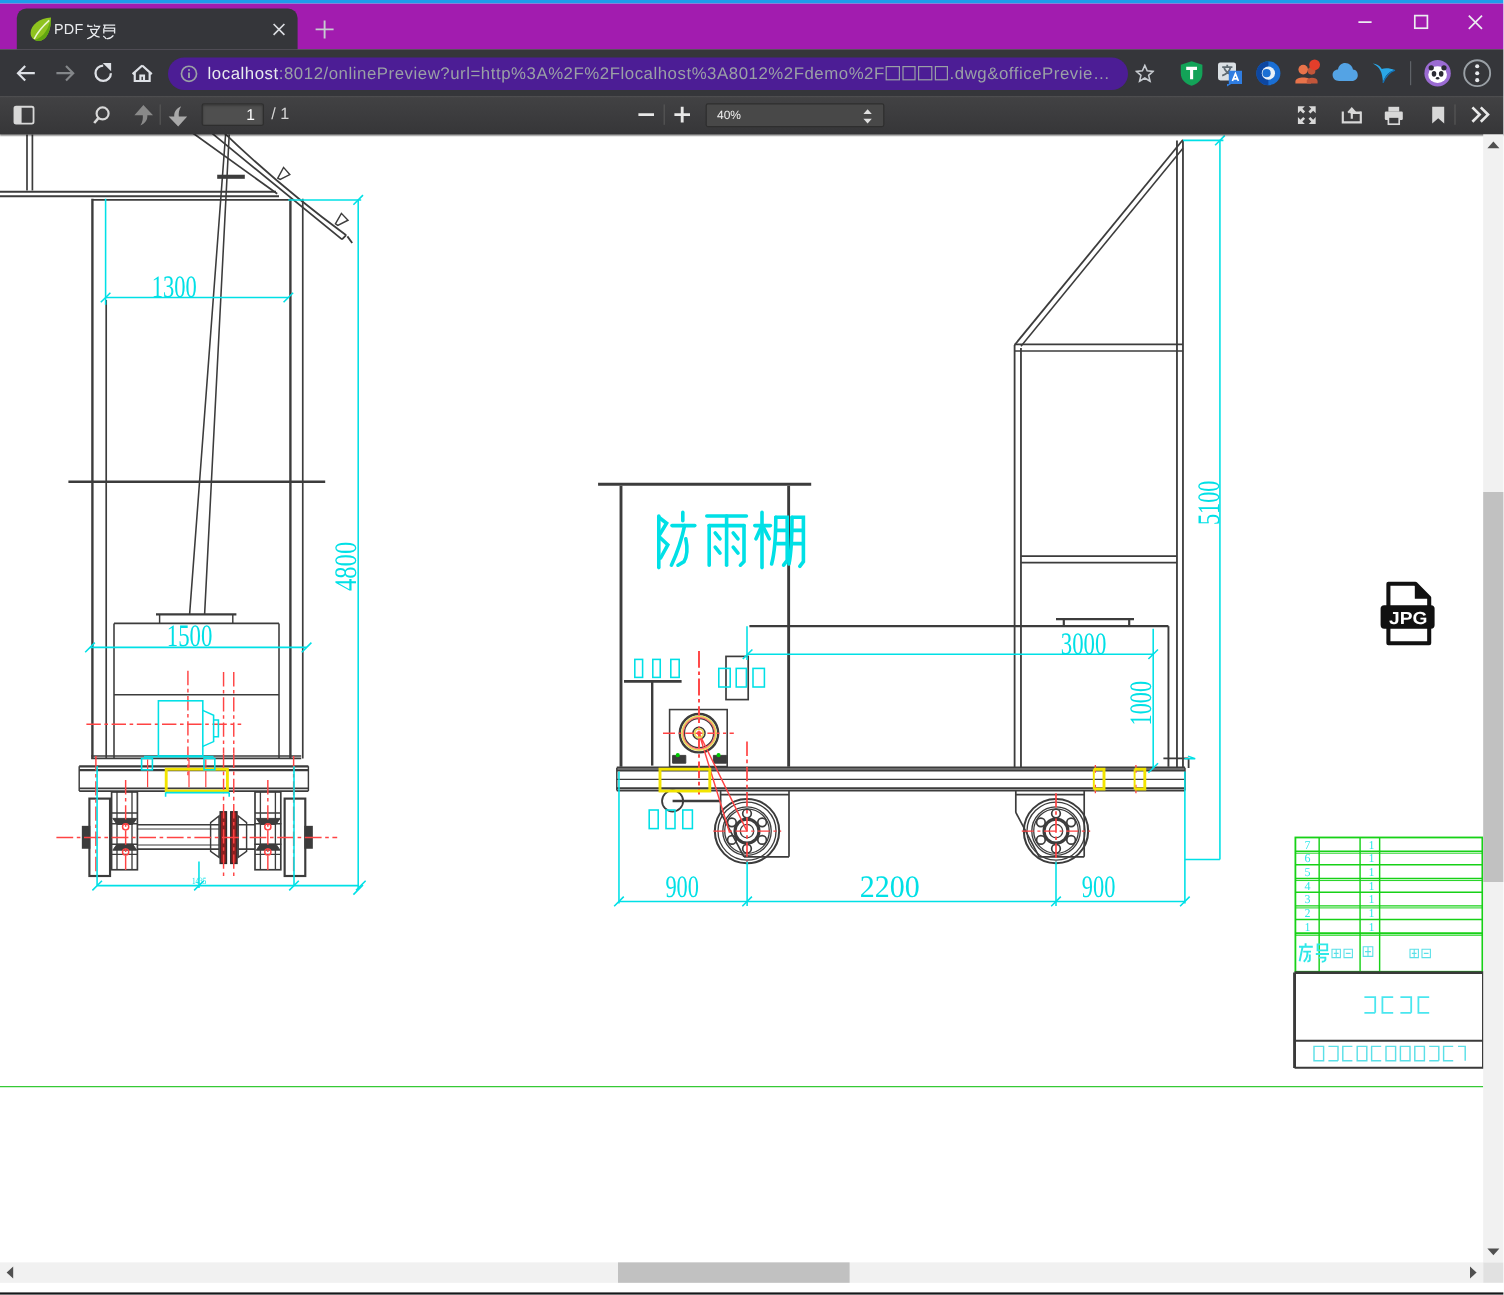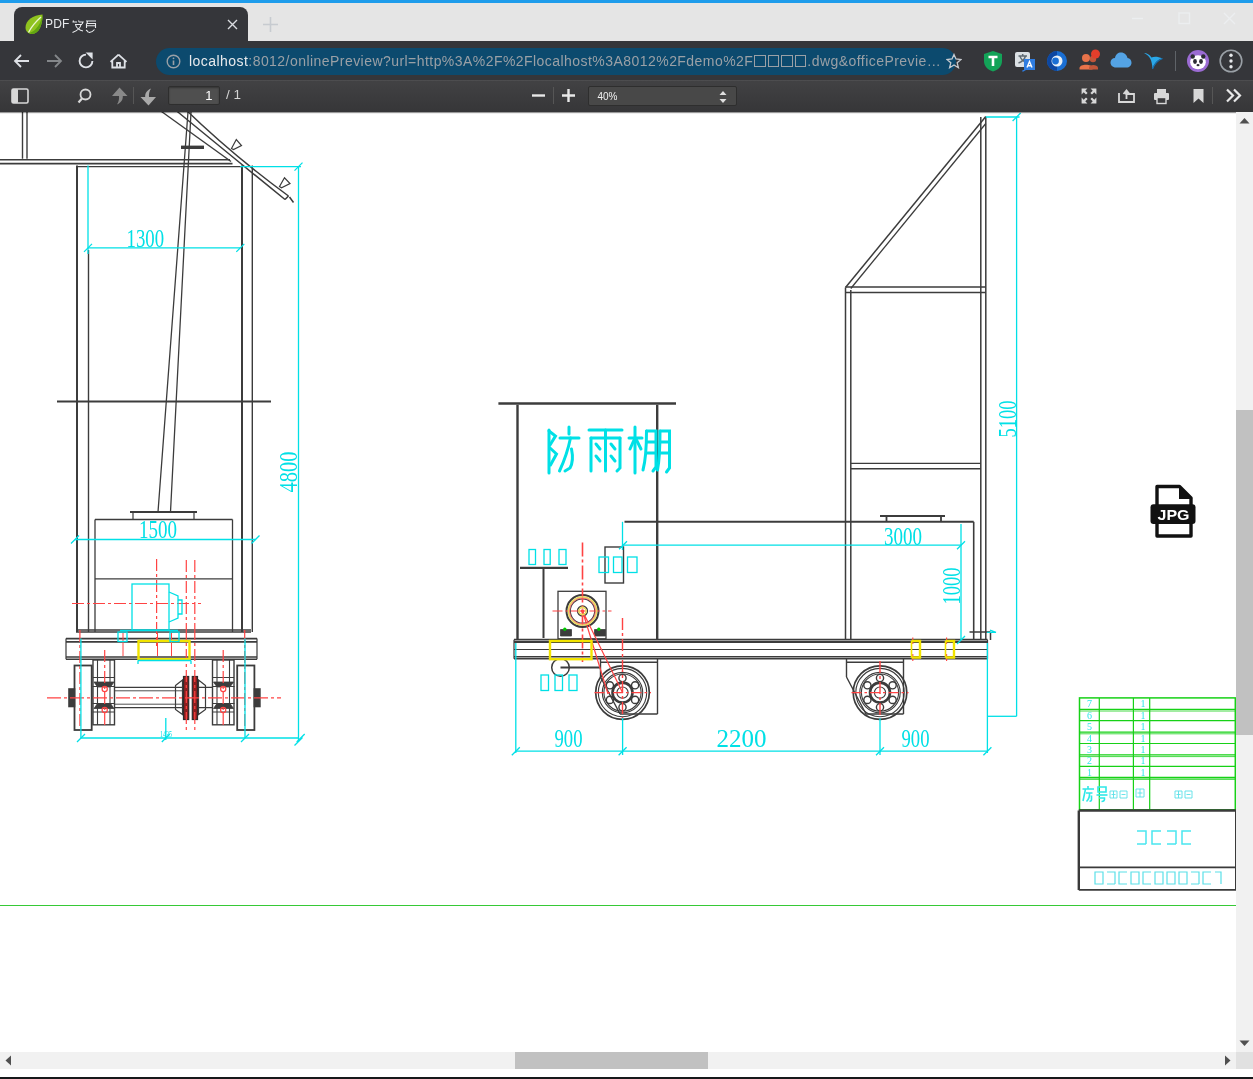--- a/index.html
+++ b/index.html
@@ -2,26 +2,26 @@
 <html><head>
 <meta charset="utf-8">
 <style>
   * { margin:0; padding:0; box-sizing:border-box; }
   html,body { width:1253px; height:1079px; overflow:hidden; background:#fff;
     font-family:"Liberation Sans", sans-serif; }
   #page { position:relative; width:1253px; height:1079px; background:#fff; }
   .abs { position:absolute; }
   
   #blueline { left:0; top:0; width:1253px; height:2.5px; background:#1e9ceb; z-index:5; }
-  #tabbar { left:0; top:2.5px; width:1253px; height:38.5px; background:#e5e5e5; z-index:5;text-align:center; }
+  #tabbar { left:0; top:2.5px; width:1253px; height:38.5px; background:#a21caf; z-index:5;text-align:center; }
   #tab { left:14px; top:4px; width:234px; height:34px; background:#35363a;
          border-radius:8px 8px 0 0; }
   #tabtitle { left:44px; top:10px; color:#e8eaed; font-size:12px; letter-spacing:0.2px; }
   #toolbar { left:0; top:41px; width:1253px; height:39px; background:#35363a; z-index:5; }
-  #omnibox { left:156px; top:7px; width:800px; height:27px; background:#0c4a6e;
+  #omnibox { left:140px; top:7px; width:800px; height:27px; background:#4c1d95;
              border-radius:14px; color:#9aa0a6; font-size:13.5px; line-height:27px;
              white-space:nowrap; overflow:hidden; }
   #pdfbar { left:0; top:80px; width:1253px; height:32px;
             background:linear-gradient(#424244,#363638); z-index:5;
             box-shadow:inset 0 1px 0 rgba(255,255,255,0.06), 0 1px 1px rgba(0,0,0,0.4); }
   
   #vscroll { left:1236px; top:112px; width:17px; height:940px; background:#f1f1f1; z-index:6; }
   #vthumb { position:absolute; left:0px; top:298px; width:17px; height:325px; background:#c1c1c1; }
   #hscroll { left:0; top:1052px; width:1236px; height:17px; background:#f1f1f1; z-index:6; }
   #hthumb { position:absolute; left:515px; top:0; width:193px; height:17px; background:#c1c1c1; }

